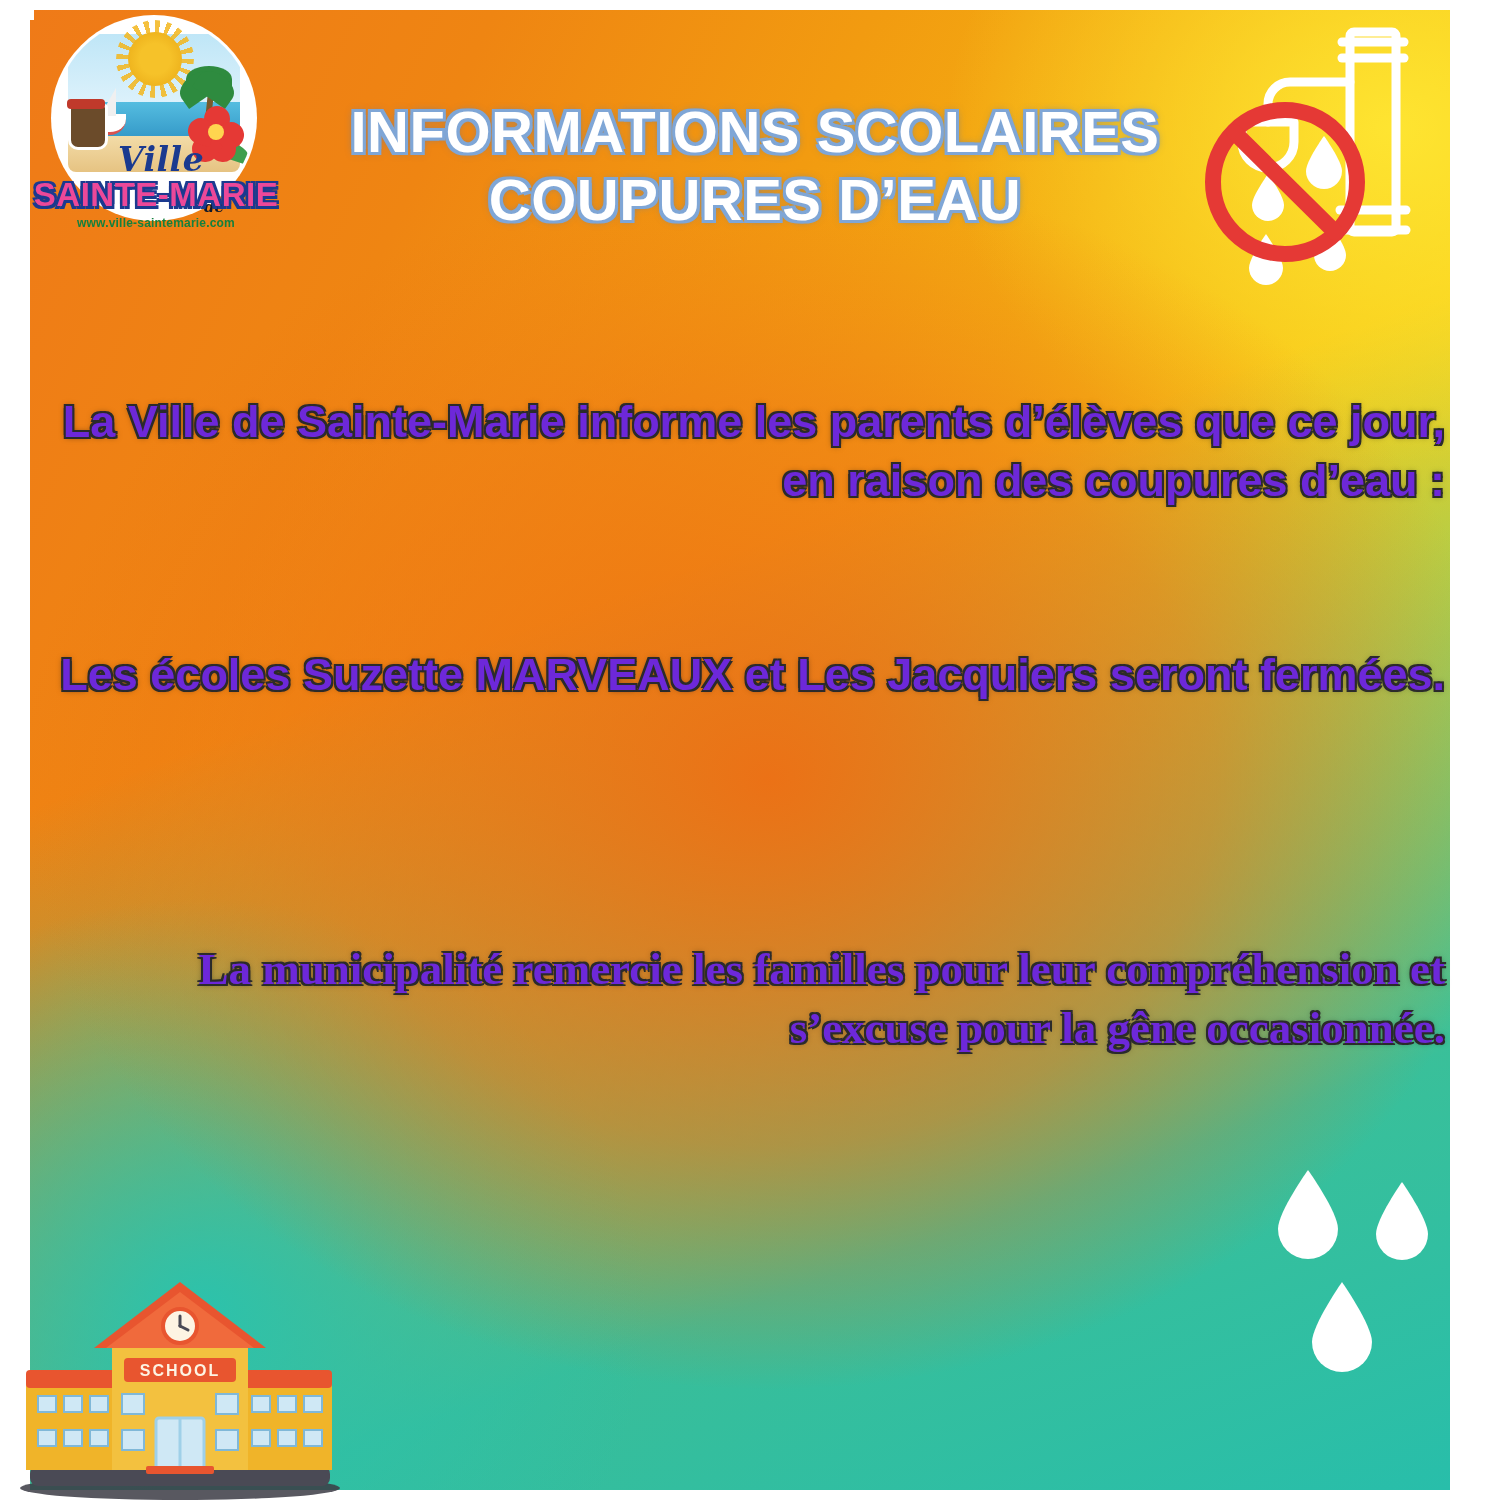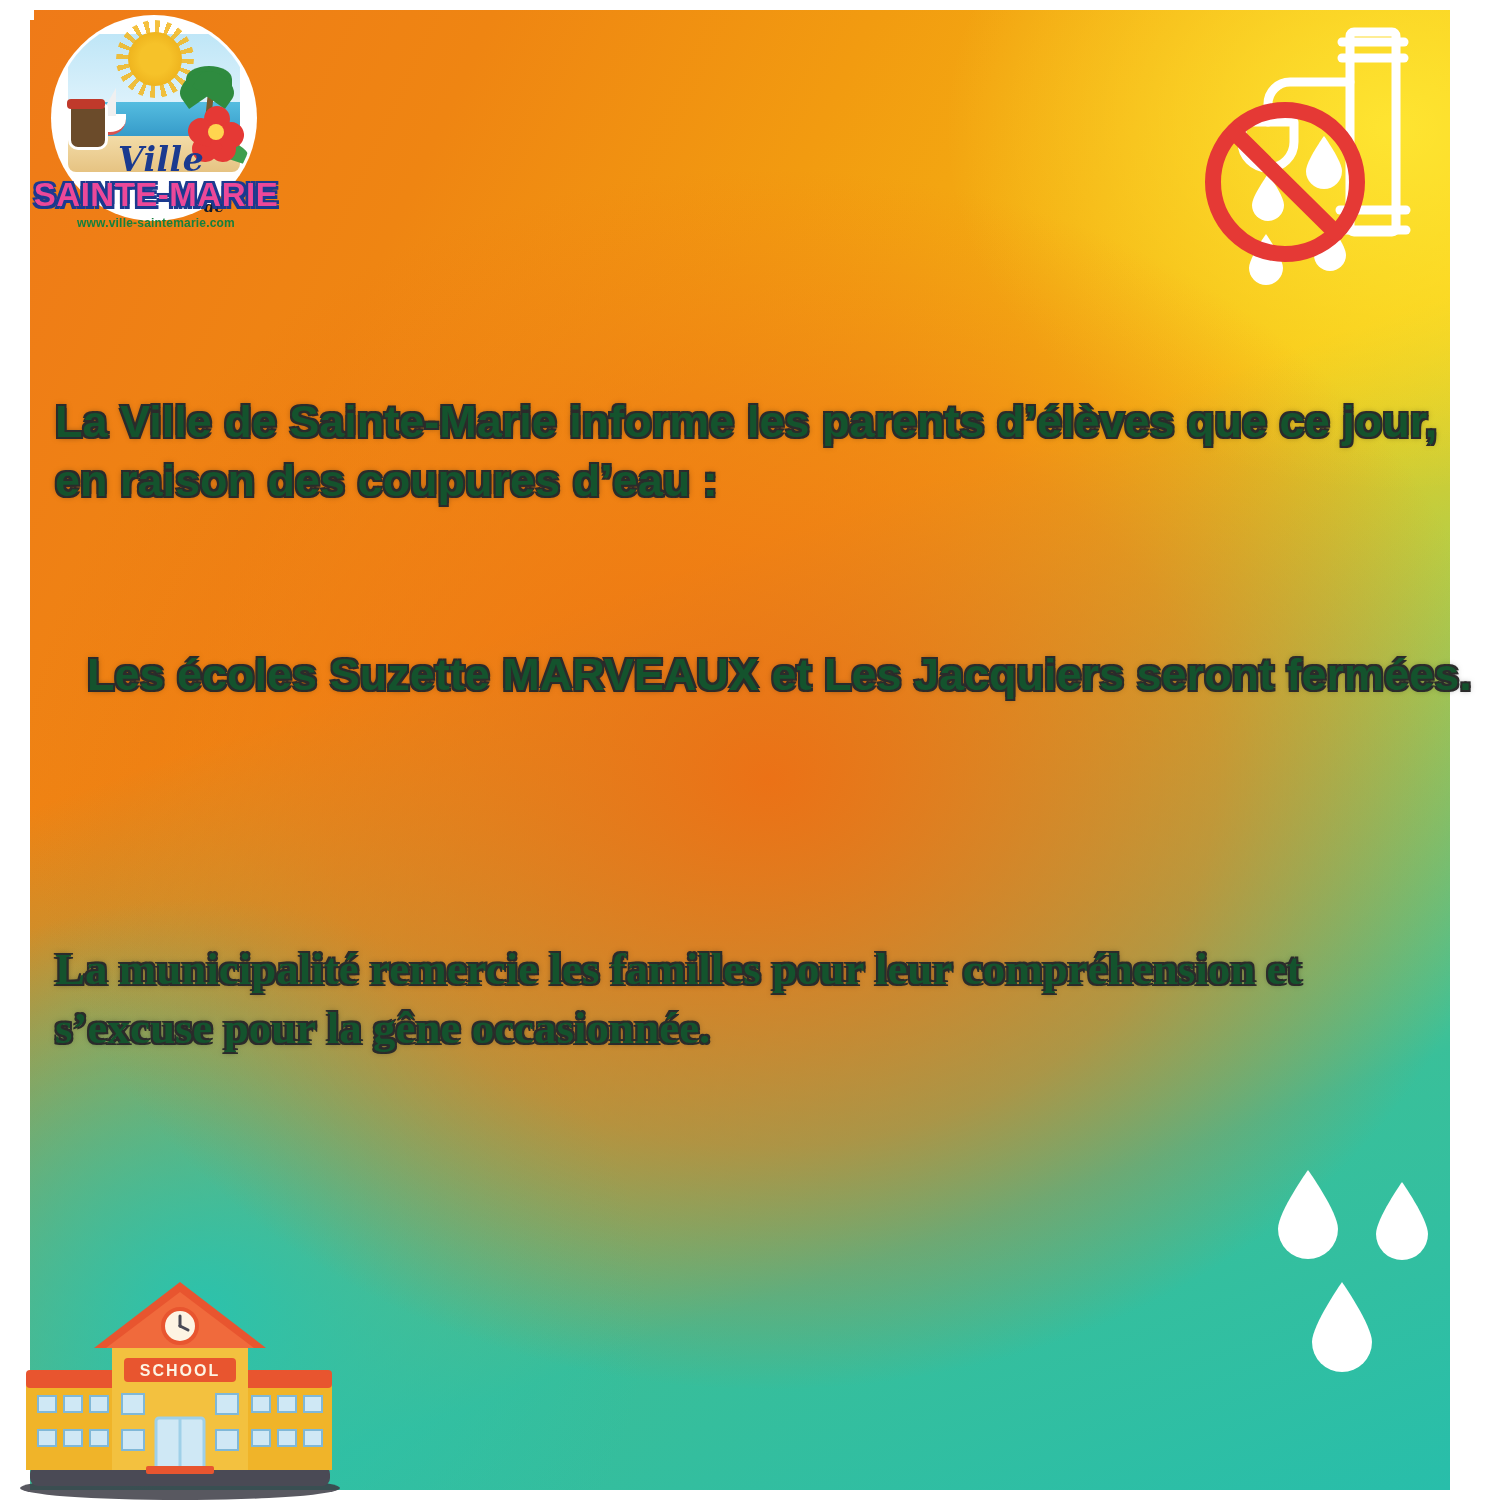--- a/index.html
+++ b/index.html
@@ -259,31 +259,31 @@
     top: 24px;
     width: 270px;
     height: 270px;
   }
 
   
   .body-text {
     position: absolute;
     left: 55px;
     width: 1390px;
-    text-align: left;
+    text-align: right;
     font-weight: 800;
-    color: #14532d;
+    color: #6d28d9;
     line-height: 1.32;
     text-shadow:
       -2px -2px 0 #2b2b2b, 2px -2px 0 #2b2b2b,
       -2px 2px 0 #2b2b2b, 2px 2px 0 #2b2b2b,
       0 0 6px rgba(0,0,0,0.55);
   }
   #para1 { top: 392px; font-size: 45px; }
-  #para2 { top: 645px; font-size: 45px; margin-left: 32px; }
+  #para2 { top: 645px; font-size: 45px; }
   #para3 { top: 940px; font-size: 45px; font-family: Liberation Serif, serif; }
 
   
   .school {
     position: absolute;
     left: 8px;
     bottom: 0px;
     width: 345px;
     height: 230px;
   }
@@ -361,20 +361,24 @@
         <path d="M148 200 c0 0 16 22 16 31 a16 16 0 0 1 -32 0 c0 -9 16 -31 16 -31 z"></path>
       </g>
 
       <g>
         <circle cx="103" cy="158" r="72" fill="none" stroke="#e53935" stroke-width="16"></circle>
         <line x1="52" y1="108" x2="154" y2="209" stroke="#e53935" stroke-width="16" stroke-linecap="round"></line>
       </g>
     </svg>
   </div>
 
+  <div class="headline">
+    <span>INFORMATIONS SCOLAIRES</span>
+    <span class="line2">COUPURES D’EAU</span>
+  </div>
 
   <div id="para1" class="body-text">La Ville de Sainte-Marie informe les parents d’élèves que ce jour, en raison des coupures d’eau :</div>
   <div id="para2" class="body-text">Les écoles Suzette MARVEAUX et Les Jacquiers seront fermées.</div>
   <div id="para3" class="body-text">La municipalité remercie les familles pour leur compréhension et s’excuse pour la gêne occasionnée.</div>
 
   <div class="school">
     <svg viewBox="0 0 345 230" width="345" height="230" aria-hidden="true">
 
       <ellipse cx="172" cy="218" rx="160" ry="12" fill="#3b3b44" opacity="0.85"></ellipse>
       <rect x="22" y="196" width="300" height="20" rx="8" fill="#4a4a55"></rect>

